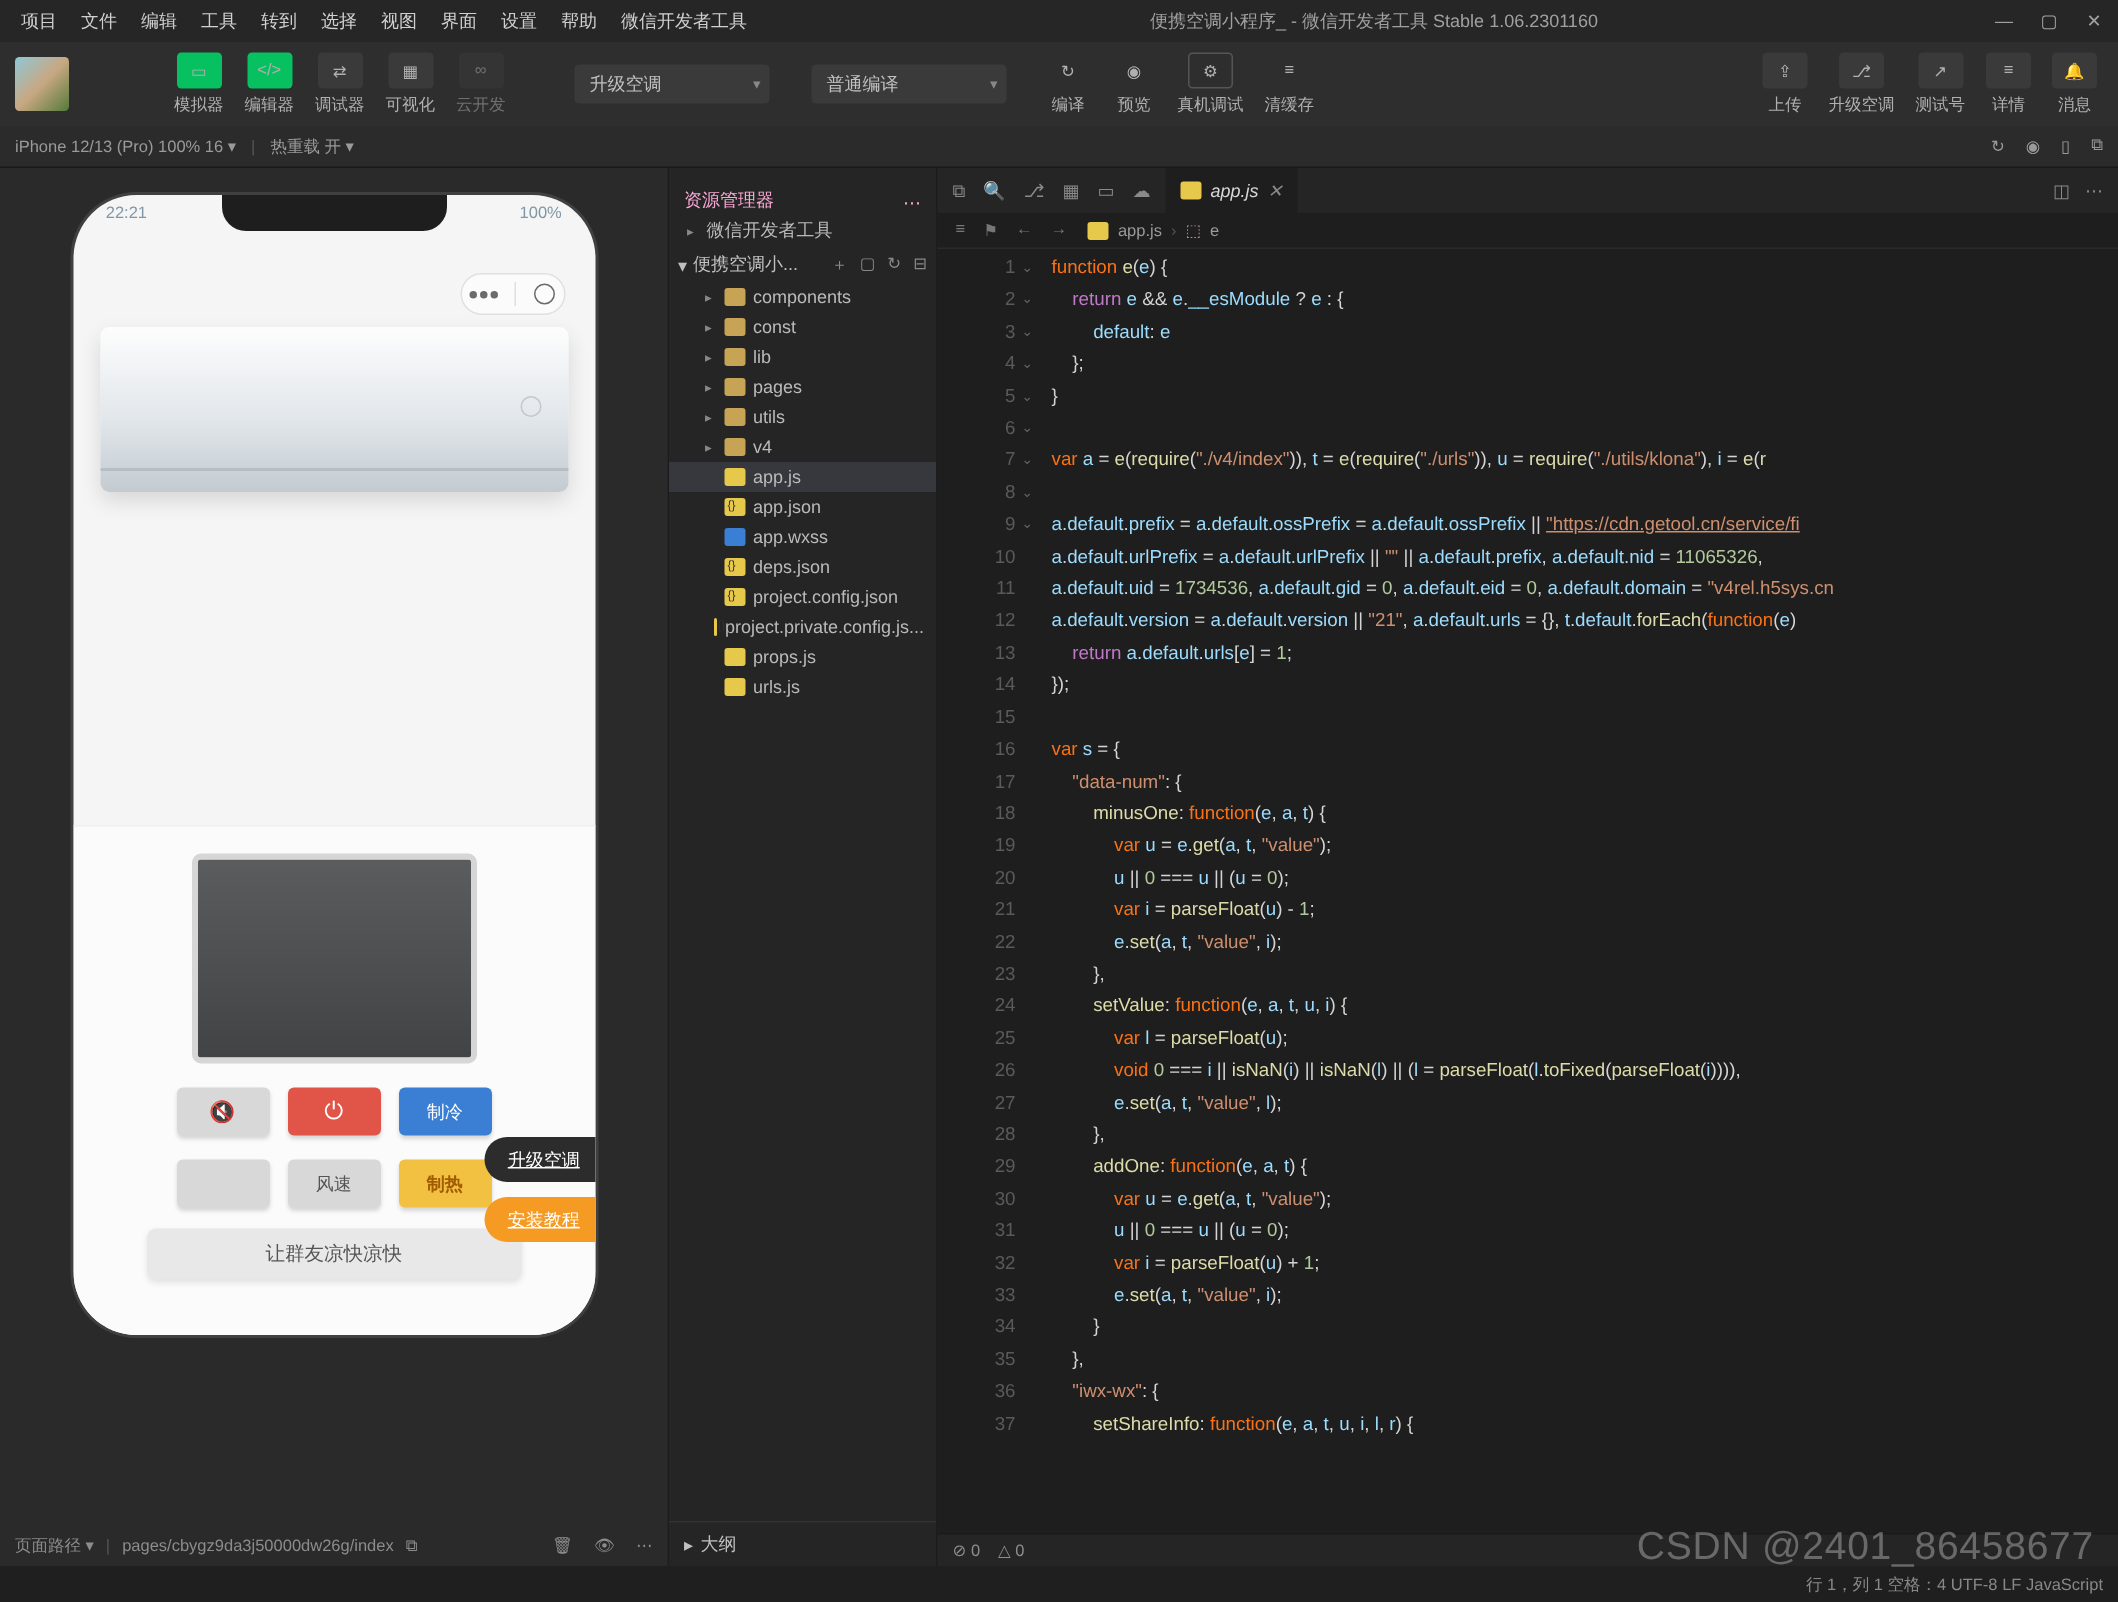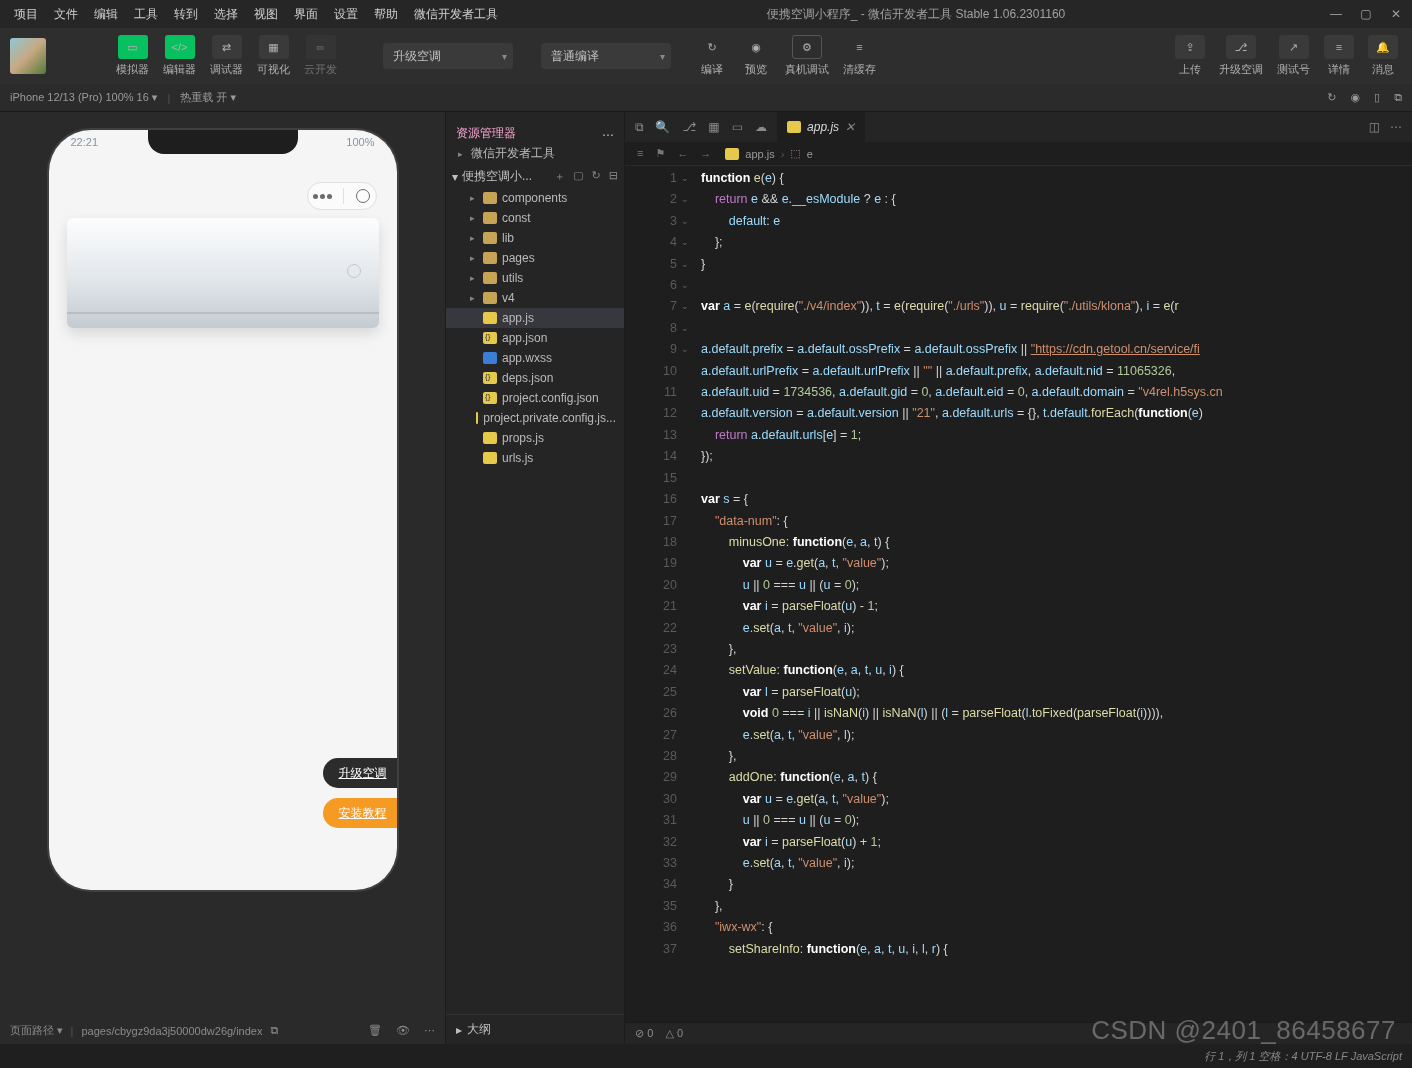--- a/index.html
+++ b/index.html
@@ -75,26 +75,26 @@
 .tab .ico { background:#e6c84b; }
 .tab .close { color:#888; }
 .tabbar .rt { margin-left:auto; display:flex; gap:10px; padding:0 10px; color:#888; }
 .crumbs { height:24px; display:flex; align-items:center; gap:6px; padding:0 12px; font-size:11px; color:#9a9a9a; border-bottom:1px solid #2a2a2a; }
 .crumbs .lic { display:flex; gap:12px; color:#777; margin-right:8px; }
 .codewrap { flex:1; overflow:hidden; position:relative; }
 .code { font-family:Consolas,Menlo,monospace; font-size:12.5px; line-height:21.4px; white-space:pre; color:#d4d4d4; padding:2px 0 0 0; }
 .gutter { position:absolute; left:0; top:2px; color:#5a5a5a; font-family:Consolas,Menlo,monospace; font-size:12.5px; line-height:21.4px; text-align:right; width:52px; }
 .gut-fold { position:absolute; left:56px; top:2px; font-family:Consolas,Menlo,monospace; font-size:9px; line-height:21.4px; color:#666; width:12px; }
 .codeinner { margin-left:76px; }
-.k { color:#ffffff;font-weight:bold; } .kc { color:#c178c9; } .s { color:#ce8f6f; } .n { color:#b1c99b; } .fn { color:#dcdcaa; } .pr { color:#9cdcfe; } .op { color:#d4d4d4; }
+.k { color:#f97316; } .kc { color:#c178c9; } .s { color:#ce8f6f; } .n { color:#b1c99b; } .fn { color:#dcdcaa; } .pr { color:#9cdcfe; } .op { color:#d4d4d4; }
 .url { color:#ce8f6f; text-decoration:underline; }
 .editor-foot { height:22px; background:#252525; border-top:1px solid #1a1a1a; display:flex; align-items:center; padding:0 10px; font-size:11px; color:#8c8c8c; gap:12px; }
 
 .statusline { height:24px; background:#1f1f1f; position:absolute; bottom:0; left:0; right:0; display:flex; align-items:center; padding:0 10px; font-size:11px; color:#888; gap:10px; }
-.statusline .rt { margin-left:auto; display:flex; gap:12px; align-items:center;font-style:italic; }
+.statusline .rt { margin-left:auto; display:flex; gap:12px; align-items:center; }
 .watermark { position:absolute; right:16px; bottom:22px; font-size:26px; color:rgba(200,200,200,0.42); font-weight:400; letter-spacing:0.5px; pointer-events:none;text-align:center; }
 </style>
 </head>
 <body>
 
 <div class="menubar">
   <span class="mitem">项目</span>
   <span class="mitem">文件</span>
   <span class="mitem">编辑</span>
   <span class="mitem">工具</span>
@@ -207,20 +207,34 @@
       <div class="capsule">
         <div class="dots">
             <span class="dot"></span>
             <span class="dot"></span>
             <span class="dot"></span>
           </div>
         <div class="divider"></div>
         <div class="ring"></div>
       </div>
       <div class="ac-img"></div>
+      <div class="remote">
+        <div class="screen"></div>
+        <div class="btnrow">
+          <div class="rbtn gray mute"></div>
+          <div class="rbtn red power"></div>
+          <div class="rbtn blue">制冷</div>
+        </div>
+        <div class="btnrow">
+          <div class="rbtn gray"></div>
+          <div class="rbtn gray">风速</div>
+          <div class="rbtn yel">制热</div>
+        </div>
+        <div class="widebtn">让群友凉快凉快</div>
+      </div>
       <div class="fab black">升级空调</div>
       <div class="fab orange">安装教程</div>
     </div>
     <div class="simfoot">
       <span>页面路径 ▾</span>
       <span style="color:#555">|</span>
       <span>pages/cbygz9da3j50000dw26g/index</span>
       <span>⧉</span>
       <div class="rt">
         <span>🗑</span>

